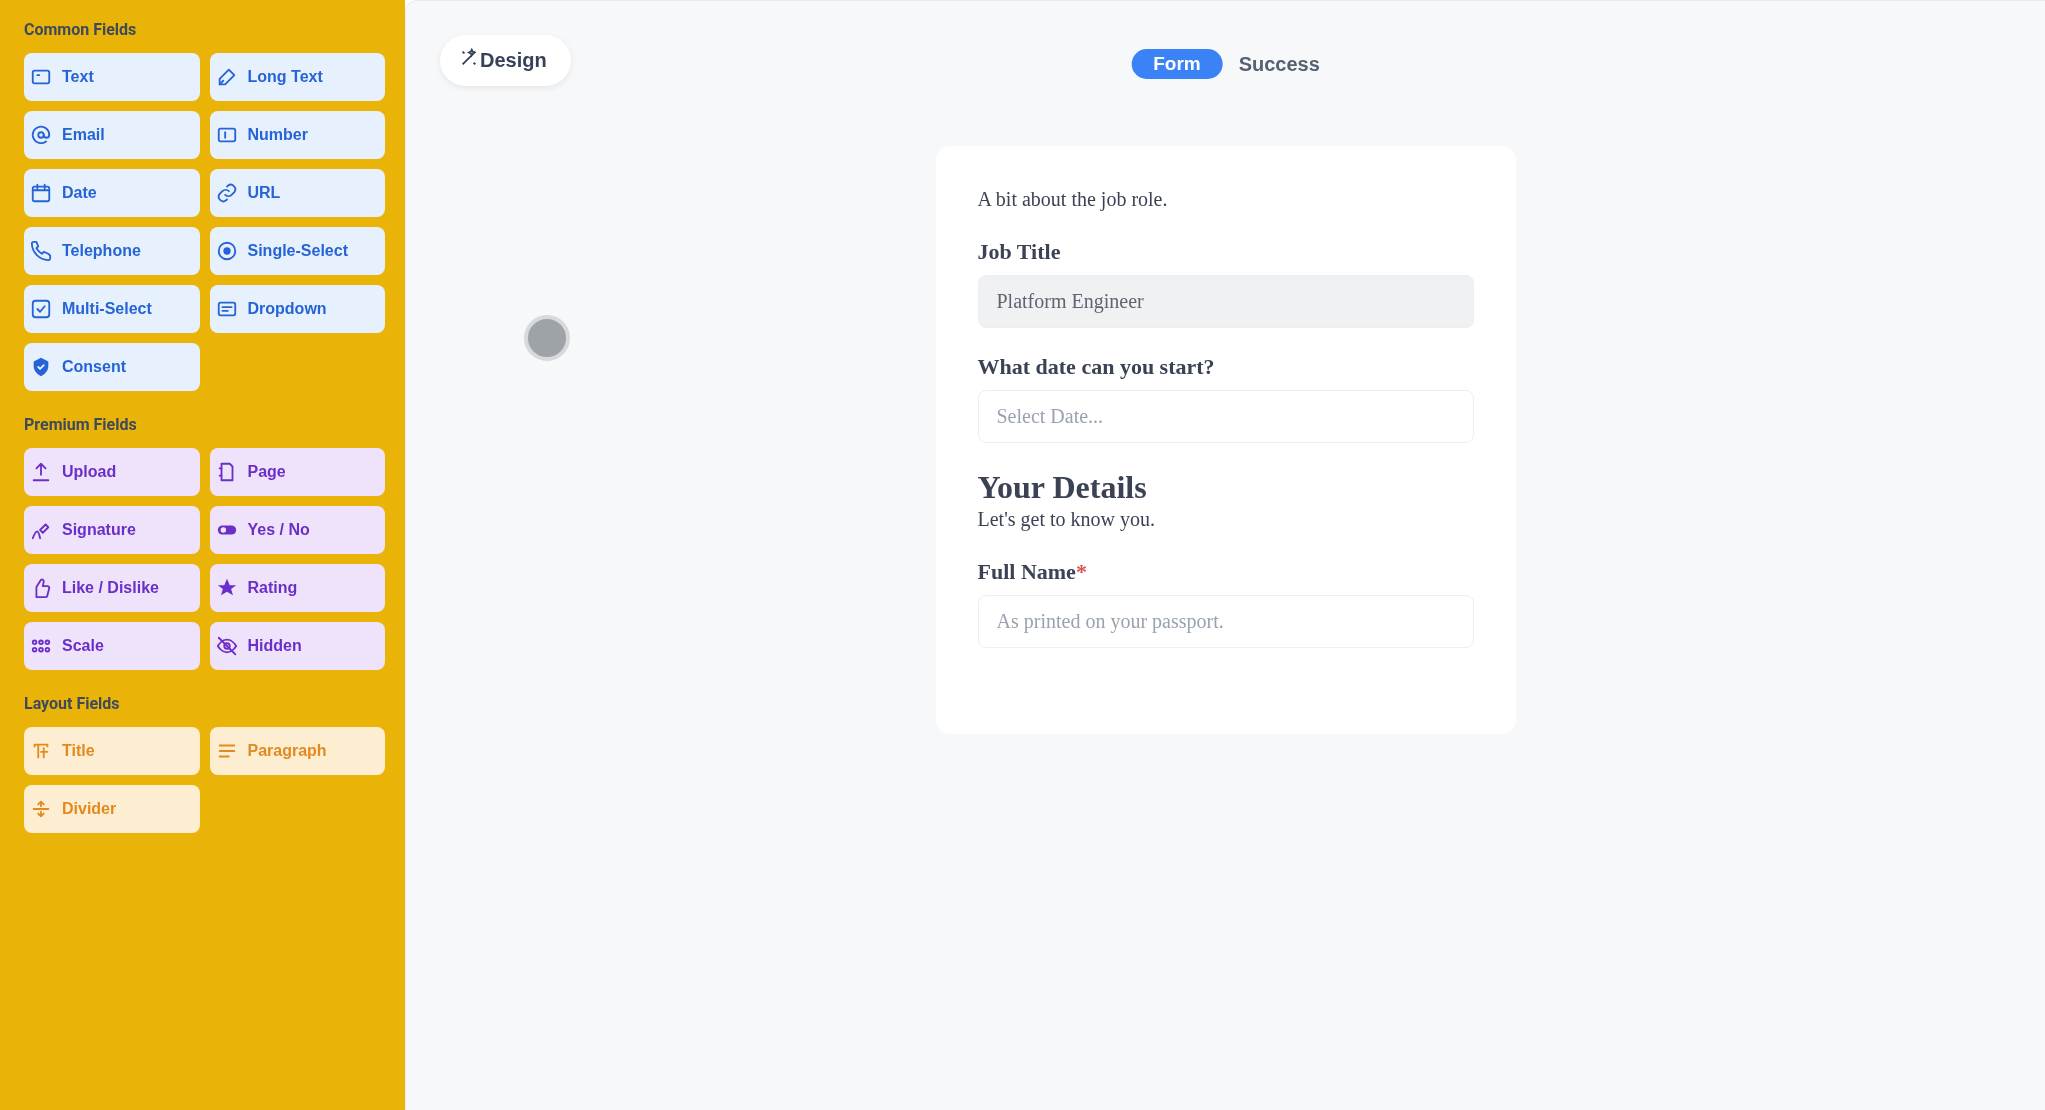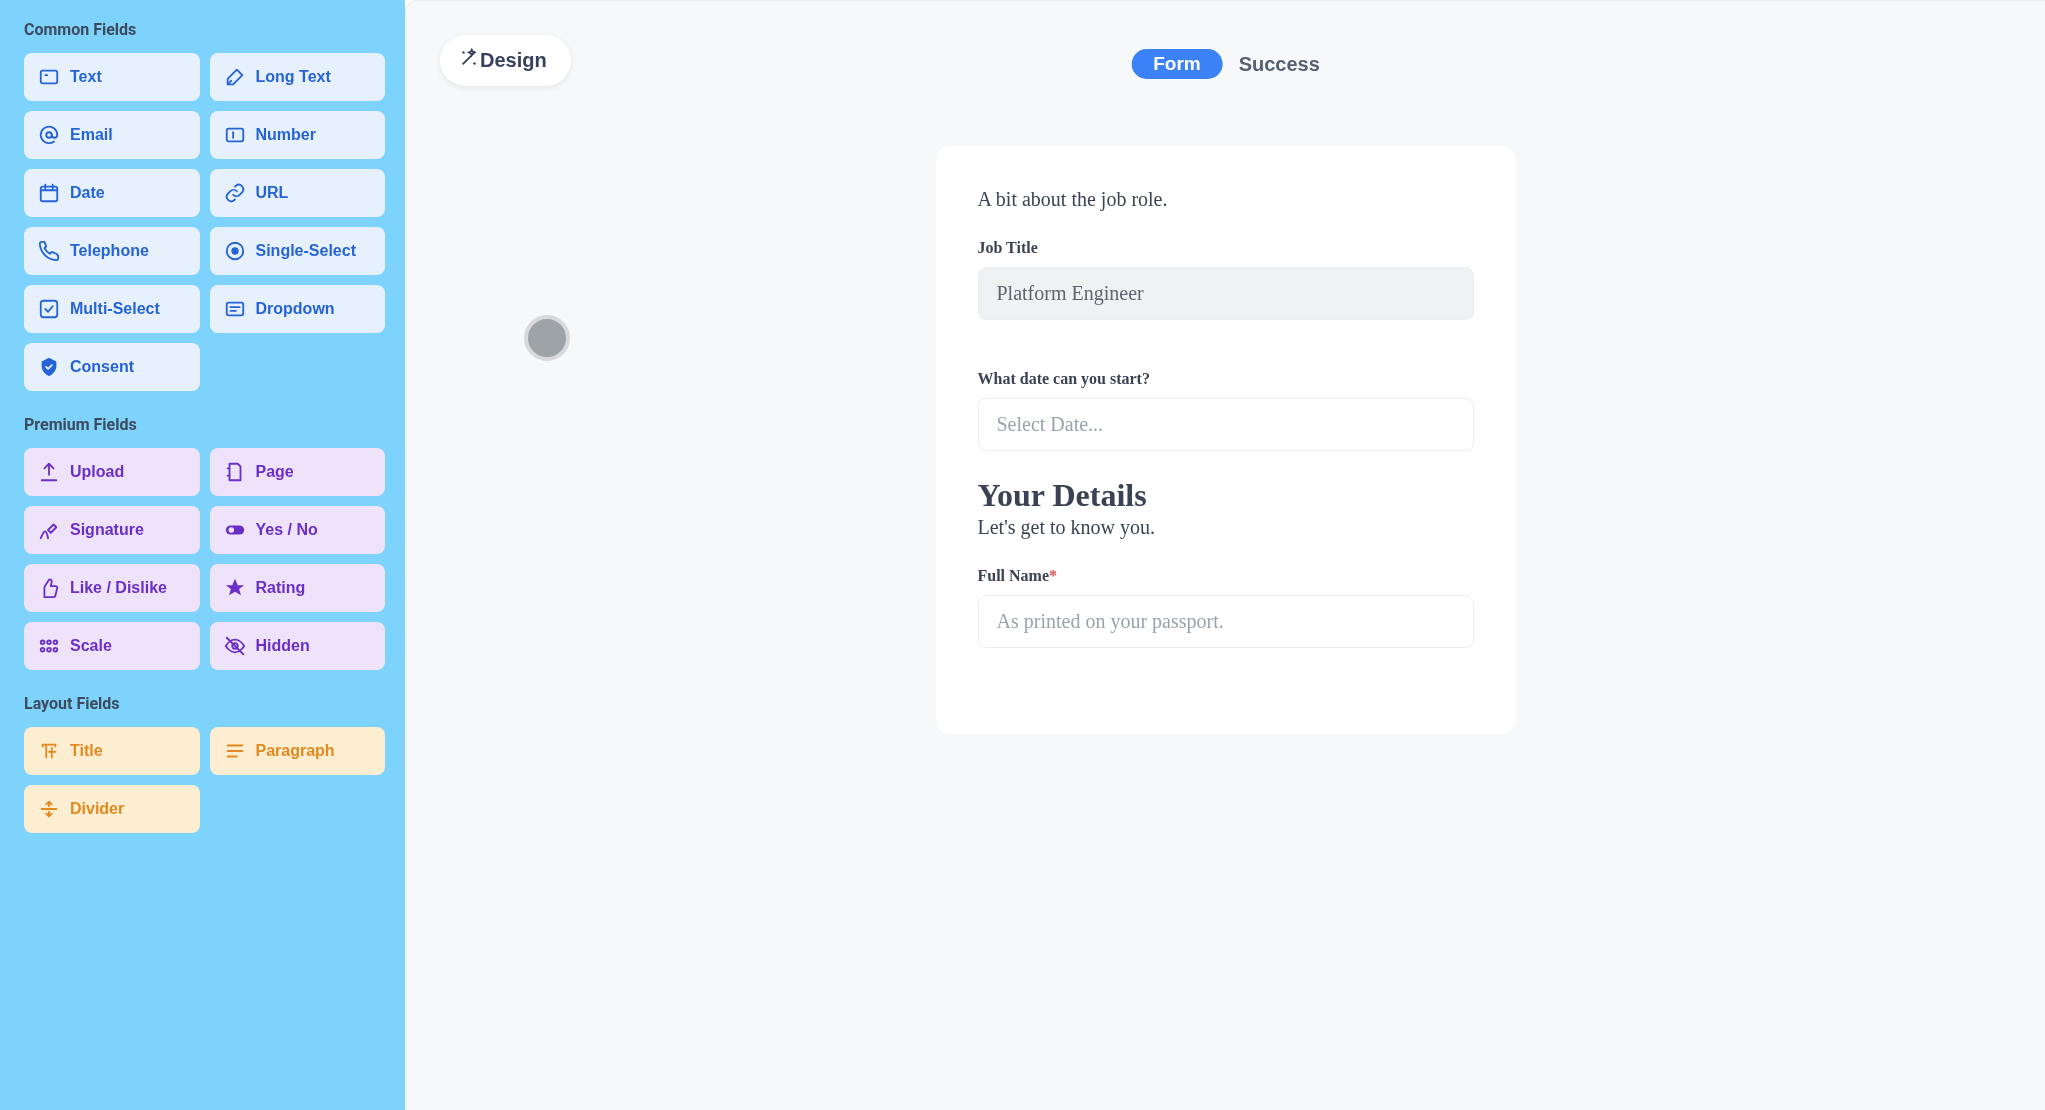--- a/index.html
+++ b/index.html
@@ -6,42 +6,42 @@
   body {
     font-family: -apple-system, BlinkMacSystemFont, "Segoe UI", Roboto, sans-serif;
     background: #fff;
     display: flex;
     height: 100vh;
     overflow: hidden;
   }
   .sidebar {
     width: 405px;
     padding: 20px 20px 20px 24px;
-    background: #7dd3fc;
+    background: #eab308;
     overflow-y: auto;
   }
   .section-title {
     font-size: 16px;
     font-weight: 700;
     color: #3d4a5c;
     margin-bottom: 14px;
     margin-top: 24px;
   }
   .section-title:first-child { margin-top: 0; }
   .field-grid {
     display: grid;
     grid-template-columns: 1fr 1fr;
     gap: 10px;
     margin-bottom: 18px;
   }
   .field-btn {
     display: flex;
     align-items: center;
     gap: 10px;
-    padding: 13px 14px;
+    padding: 13px 6px;
     border-radius: 8px;
     font-size: 16px;
     font-weight: 700;
     border: none;
     cursor: pointer;
     text-align: left;
     white-space: nowrap;
   }
   .field-btn.common { background: #e7f1fd; color: #2563d6; }
   .field-btn.premium { background: #efe3fb; color: #6b2fc9; text-align: right; }
@@ -121,25 +121,24 @@
     margin-bottom: 2px;
   }
   .form-section-sub {
     font-family: Georgia, serif;
     font-size: 20px;
     color: #3a4254;
     margin-bottom: 28px;
   }
   .form-label {
     font-family: Georgia, serif;
-    font-size: 16px;
+    font-size: 22px;
     font-weight: 700;
     color: #3a4254;
     margin-bottom: 10px;
-    margin-top: 24px;
   }
   .form-label .req { color: #d9534f; }
   .form-input {
     width: 100%;
     padding: 14px 18px;
     font-family: Georgia, serif;
     font-size: 20px;
     border: 1px solid #eceef1;
     border-radius: 8px;
     background: #fff;

